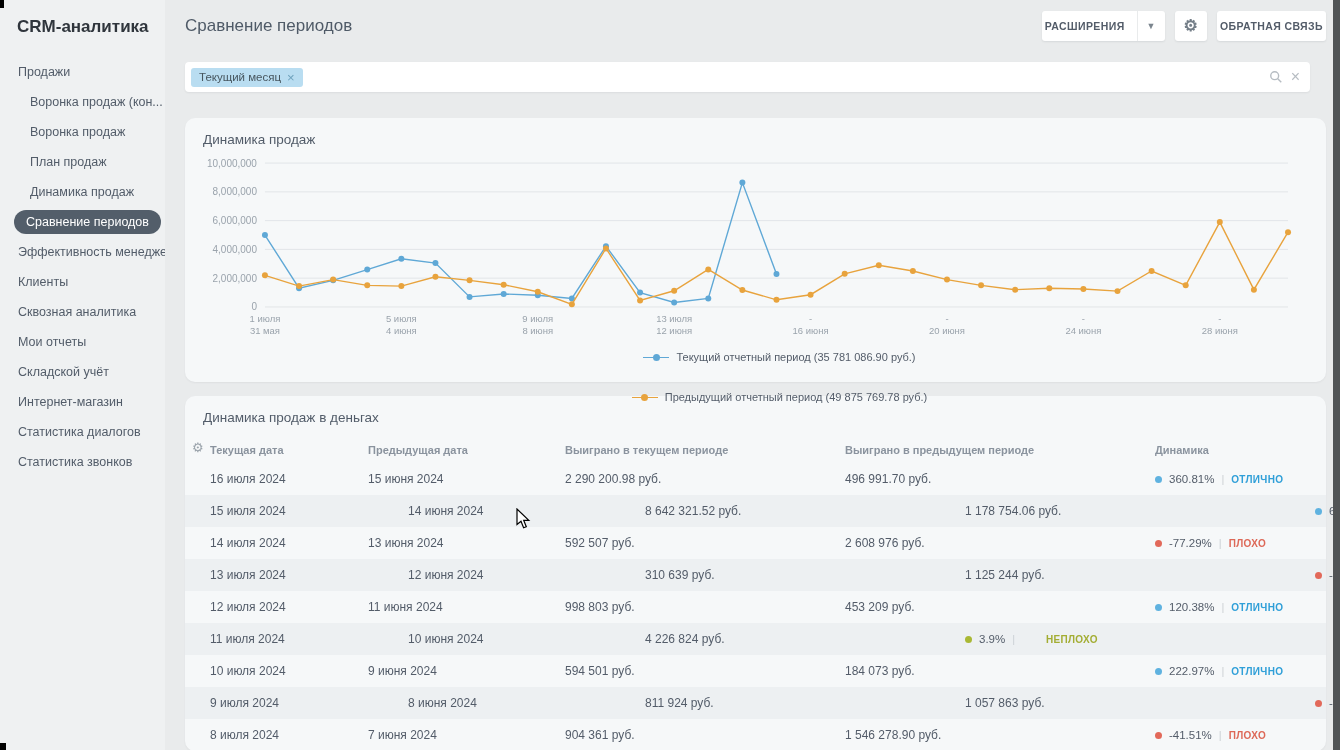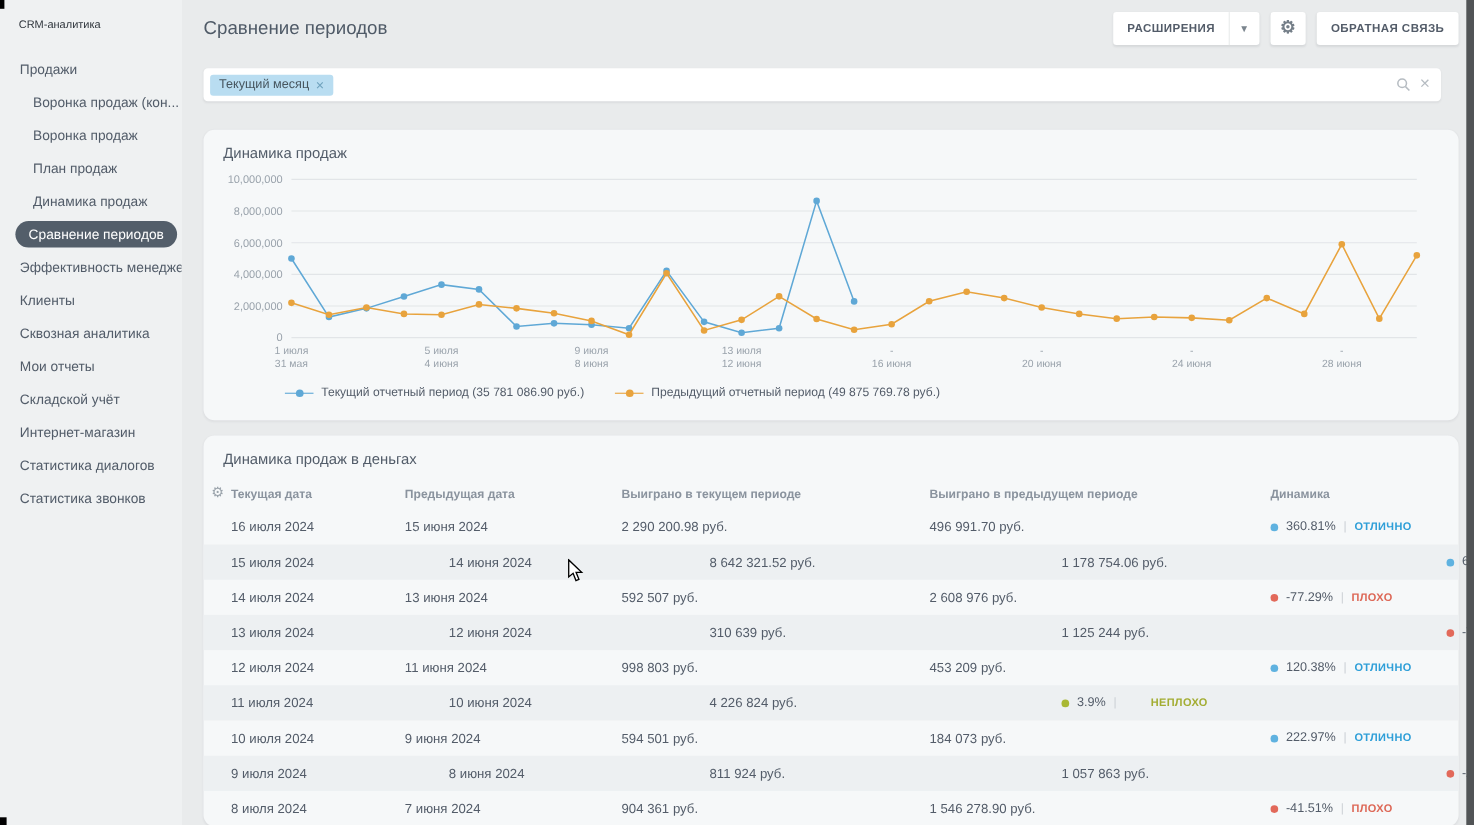--- a/index.html
+++ b/index.html
@@ -1,32 +1,32 @@
 <!DOCTYPE html>
 <html><head>
 <meta charset="utf-8">
 <style>
   * { margin:0; padding:0; box-sizing:border-box; }
   html,body { width:1340px; height:750px; overflow:hidden; }
   body { font-family:"Liberation Sans", sans-serif; background:#e9ebec; position:relative; }
 
   
   .sidebar { position:fixed; left:0; top:0; width:165px; height:100%; background:#eff1f2; z-index:2; }
-  .sb-title { font-size:10px; font-weight:400; color:#2f353c; padding:17px 16px 20px 17px; }
+  .sb-title { font-size:17px; font-weight:700; color:#2f353c; padding:17px 16px 20px 17px; }
   .sb-item { font-size:12.5px; color:#525c69; padding:8px 8px 8px 18px; cursor:pointer; white-space:nowrap; overflow:hidden; }
   .sb-item.lvl1 { padding-left:30px; }
   .sb-item.active { padding-top:3px; padding-bottom:3px; padding-left:26px; }
   .sb-item.active span { display:inline-block; background:#535e6a; color:#fff; border-radius:13px; padding:5px 12px; margin-left:-12px; }
 
   
   .main { margin-left:165px; padding:0 14px 0 20px; }
   .topbar { height:52px; display:flex; align-items:center; justify-content:space-between; }
   .page-title { font-size:17px; font-weight:400; color:#4f5a67; }
   .top-actions { display:flex; gap:10px; align-items:center; }
-  .btn { background:#fff; border-radius:3px; height:30px; display:flex; align-items:center; padding:0 13px; font-size:10.5px; font-weight:600; letter-spacing:.4px; color:#535c69; cursor:pointer; box-shadow:0 1px 2px rgba(47,56,68,.10); }
+  .btn { background:#fff; border-radius:3px; height:30px; display:flex; align-items:center; padding:0 3px; font-size:10.5px; font-weight:600; letter-spacing:.4px; color:#535c69; cursor:pointer; box-shadow:0 1px 2px rgba(47,56,68,.10); }
   .btn.split { padding-right:0; }
   .btn-divider { width:1px; height:30px; background:#e9ebec; margin-left:12px; }
   .caret { padding:0 9px; font-size:9px; color:#7b858e; }
   .btn.iconbtn { width:32px; padding:0; justify-content:center; }
   .gear { font-size:16px; color:#747e88; line-height:1; }
 
   
   .filterbar { margin-top:10px; margin-right:16px; height:30px; background:#fff; border-radius:4px; display:flex; align-items:center; padding:0 10px 0 6px; box-shadow:0 1px 2px rgba(47,56,68,.08); cursor:text; }
   .chip { background:#b9ddf1; border-radius:3px; padding:3px 8px; font-size:11.5px; color:#47565f; display:flex; align-items:center; gap:6px; cursor:pointer; }
   .chip-x { color:#6fa2bd; font-size:13px; line-height:1; }
@@ -34,21 +34,21 @@
   .fb-x { color:#b6bcc2; font-size:16px; line-height:1; cursor:pointer; }
 
   
   .card { background:#f6f8f9; border-radius:10px; box-shadow:0 1px 2px rgba(47,56,68,.06); }
   .card-title { font-size:13.5px; font-weight:400; color:#525c69; }
 
   .chart-card { margin-top:26px; height:264px; padding:14px 26px 0 18px; }
   .chart-card .card-title { margin-bottom:10px; }
   #chart-svg { width:100%; height:190px; display:block; }
   #chart-svg text { font-family:"Liberation Sans", sans-serif; }
-  .legend { margin:4px 0 0 56px; display:flex; gap:28px; font-size:11px; color:#535c69; align-items:center; }
+  .legend { margin:4px 0 0 56px; display:flex; gap:28px; font-size:11px; color:#535c69; align-items:center;flex-direction:column; }
   .lg-item { display:flex; align-items:center; gap:7px; cursor:pointer; }
   .lg-marker { position:relative; width:26px; height:9px; display:inline-block; }
   .lg-line { position:absolute; left:0; right:0; top:4px; height:1.5px; background:currentColor; }
   .lg-dot { position:absolute; left:50%; top:50%; width:7px; height:7px; margin:-3.5px 0 0 -3.5px; border-radius:50%; background:currentColor; }
 
   .table-card { margin-top:14px; padding:14px 0 0 0; min-height:354px; }
   .table-card .card-title { margin:0 0 12px 18px; }
   .thead { position:relative; display:grid; grid-template-columns:158px 197px 280px 310px 1fr; padding-left:25px; height:26px; align-items:center; font-size:11px; color:#8a939e; }
   .th { cursor:pointer;font-weight:bold; }
   .th-gear { position:absolute; left:7px; top:4px; font-size:13px; color:#9aa3ab; cursor:pointer; line-height:1; }

